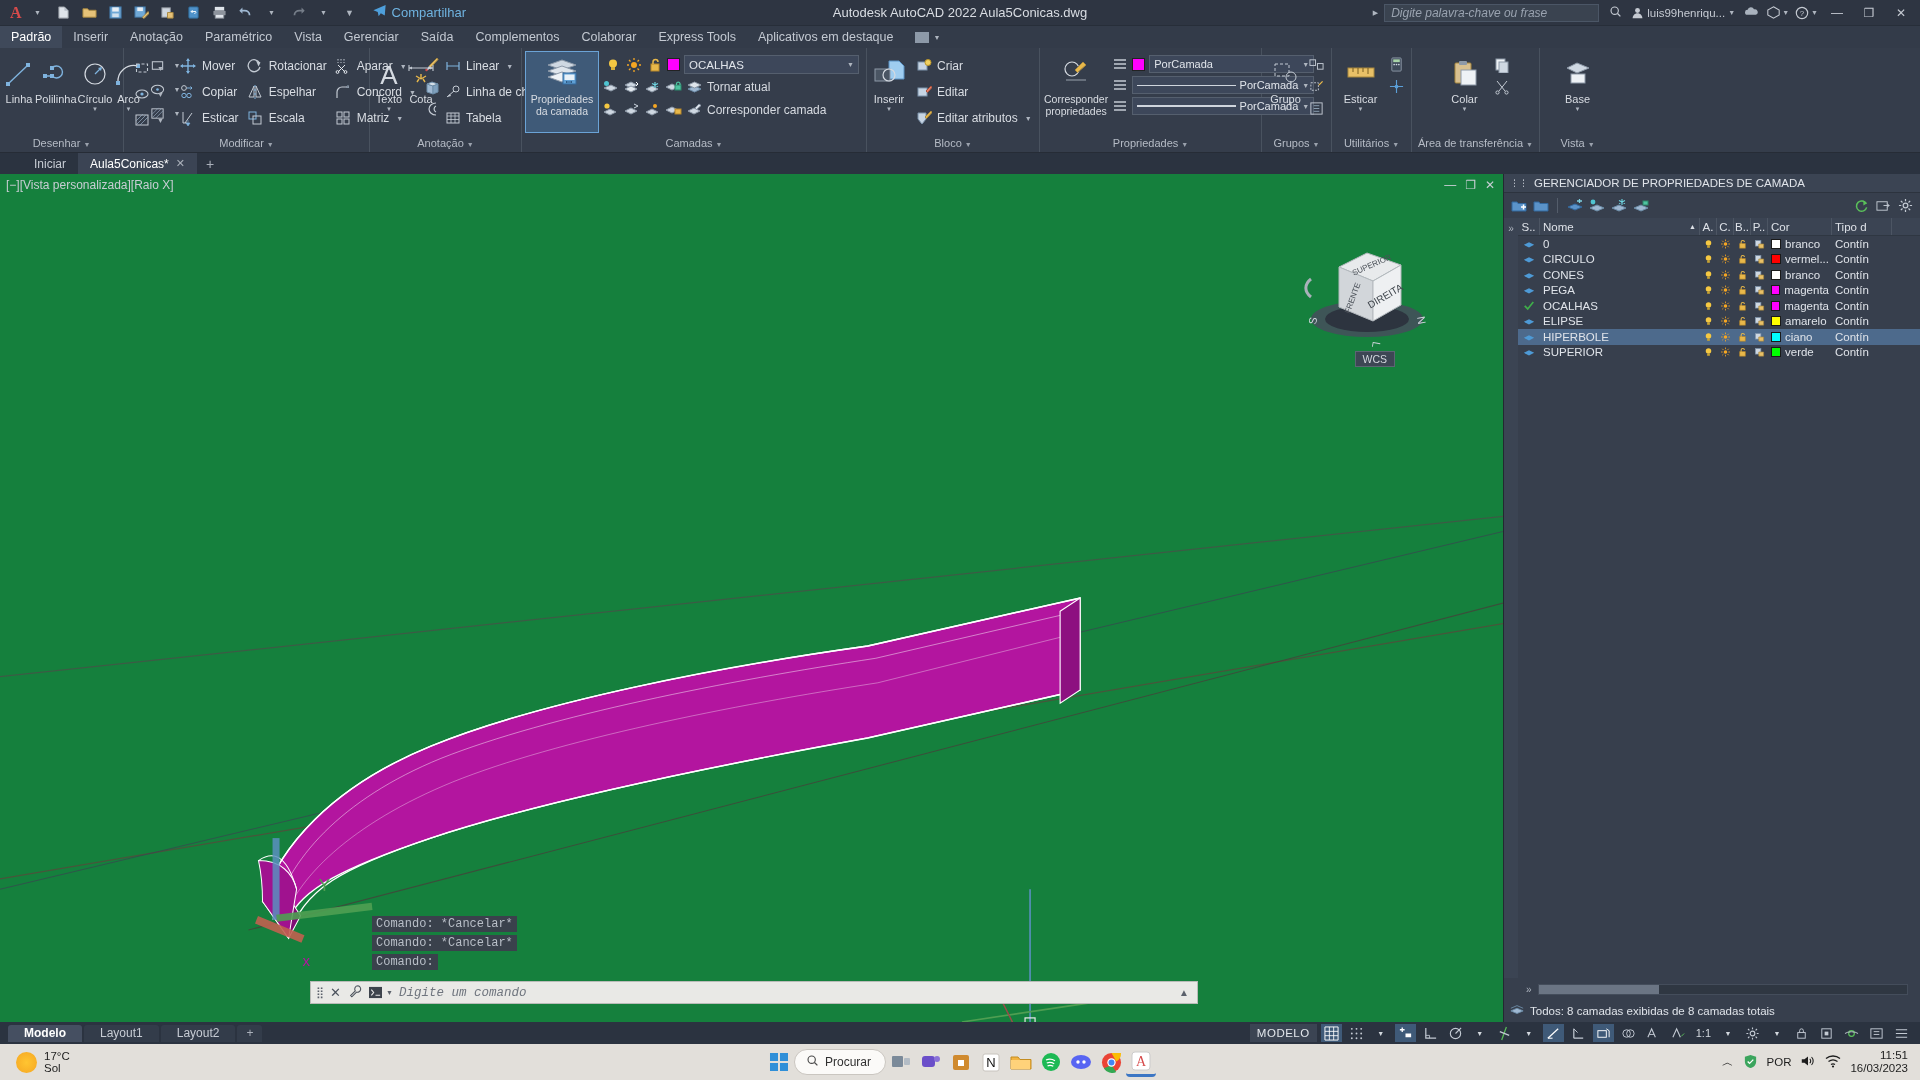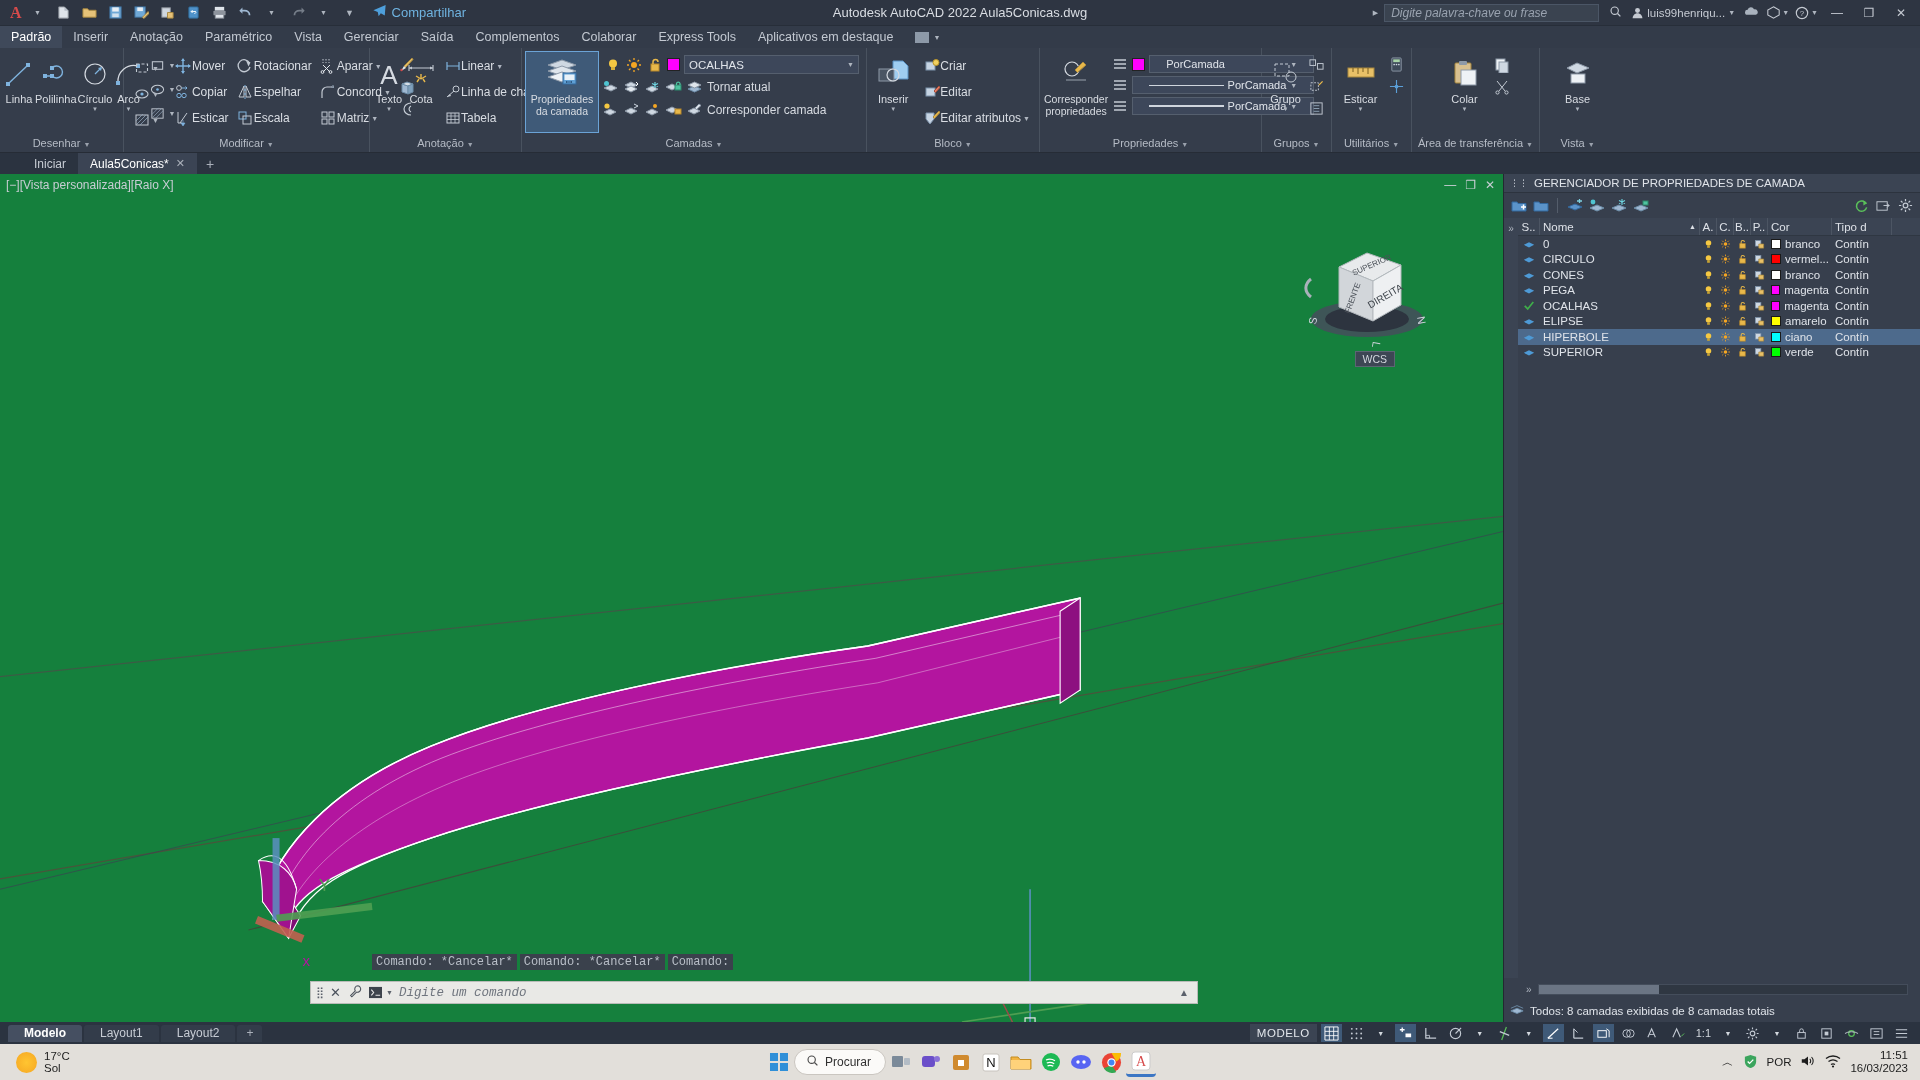--- a/index.html
+++ b/index.html
@@ -59,38 +59,38 @@
   .panel-title .pc { font-size:7px; margin-left:3px; color:#9aa1ac;}
   .bigbtn {
     width:52px; display:flex; flex-direction:column; align-items:center; gap:1px;
     padding-top:3px; font-size:11px; color:#d9dde3;
   }
   .bigbtn .glyph { height:38px; display:flex; align-items:center; justify-content:center; }
   .bigbtn .lbl { text-align:center; line-height:11px;}
   .bigbtn .sub { font-size:6px; color:#aeb5bf; }
   .smallcol { display:flex; flex-direction:column; gap:2px; padding-top:2px;}
   .smrow {
-    display:flex; align-items:center; height:24px; padding:0 5px 0 3px;
+    display:flex; align-items:center; gap:5px; height:24px; padding:0 5px 0 3px;
     font-size:12px; color:#d9dde3; white-space:nowrap;
   }
   .smrow .g { width:17px; height:17px; display:flex; align-items:center; justify-content:center; }
   .dd { font-size:7px; color:#aeb5bf; margin-left:2px;}
   .iconcol { display:flex; flex-direction:column; gap:3px; padding:4px 2px 0 2px;}
   .micon { width:17px; height:17px; display:flex; align-items:center; justify-content:center;}
   .layerbar {
     display:flex; align-items:center; gap:4px; height:19px; padding:0 2px;
   }
   .layersel {
     width:175px; height:19px; background:#3d475a; border:1px solid #555f6e; display:flex;
     align-items:center; padding:0 4px; font-size:11.5px; color:#e0e4ea; justify-content:space-between;
   }
   .swatch { width:13px; height:13px; border:1px solid #222; }
   .propsel {
     width:165px; height:18px; background:#3d475a; border:1px solid #555f6e; display:flex;
-    align-items:center; padding:0 16px; font-size:11px; color:#e0e4ea; justify-content:space-between; gap:4px;
+    align-items:center; padding:0 4px; font-size:11px; color:#e0e4ea; justify-content:space-between; gap:4px;
   }
   .propline { flex:1; height:1px; background:#cfd5dd;}
   .highlight-btn { background:#3f5a78; outline:1px solid #6ba3d6; }
 
   
   .doctabs {
     height:21px; background:#2b3340; display:flex; align-items:flex-end; flex:0 0 21px;
     padding-left:22px; font-size:12px;
   }
   .dtab {
@@ -100,21 +100,21 @@
   .dtab.active { background:#3b4454; color:#ffffff; }
   .dtab .x { font-size:11px; color:#aab0ba; }
   .dplus { padding:0 9px; color:#aab0ba; font-size:14px; display:flex; align-items:center; height:21px;}
 
   
   .main { flex:1; display:flex; position:relative; min-height:0; }
   .canvaswrap { flex:1; position:relative; background:#15803d; overflow:hidden; }
   .vplabel { position:absolute; left:6px; top:4px; font-size:12px; color:#c8cdd4; z-index:5;}
   .vpbtns { position:absolute; right:8px; top:4px; display:flex; gap:9px; color:#c9ced6; font-size:12px; z-index:5;}
 
-  .cmdhist { position:absolute; left:372px; bottom:52px; display:flex; gap:3px; z-index:6;}
+  .cmdhist { position:absolute; left:372px; bottom:52px; display:flex; flex-direction:column; gap:3px; z-index:6;}
   .cmdhist div {
     background:#3a414c; color:#b9bfc8; font-family:"Liberation Mono", monospace;
     font-size:12px; padding:1px 4px; align-self:flex-start;
   }
   .cmdbar {
     position:absolute; left:310px; bottom:18px; width:888px; height:23px;
     background:#e9e9e6; display:flex; align-items:center; z-index:6; border:1px solid #b9bcb8;
   }
   .cmdbar .grip { color:#5b616b; font-size:11px; padding:0 3px 0 5px; letter-spacing:-1px;}
   .cmdbar .ci { color:#4b525c; font-size:13px; padding:0 4px;}

